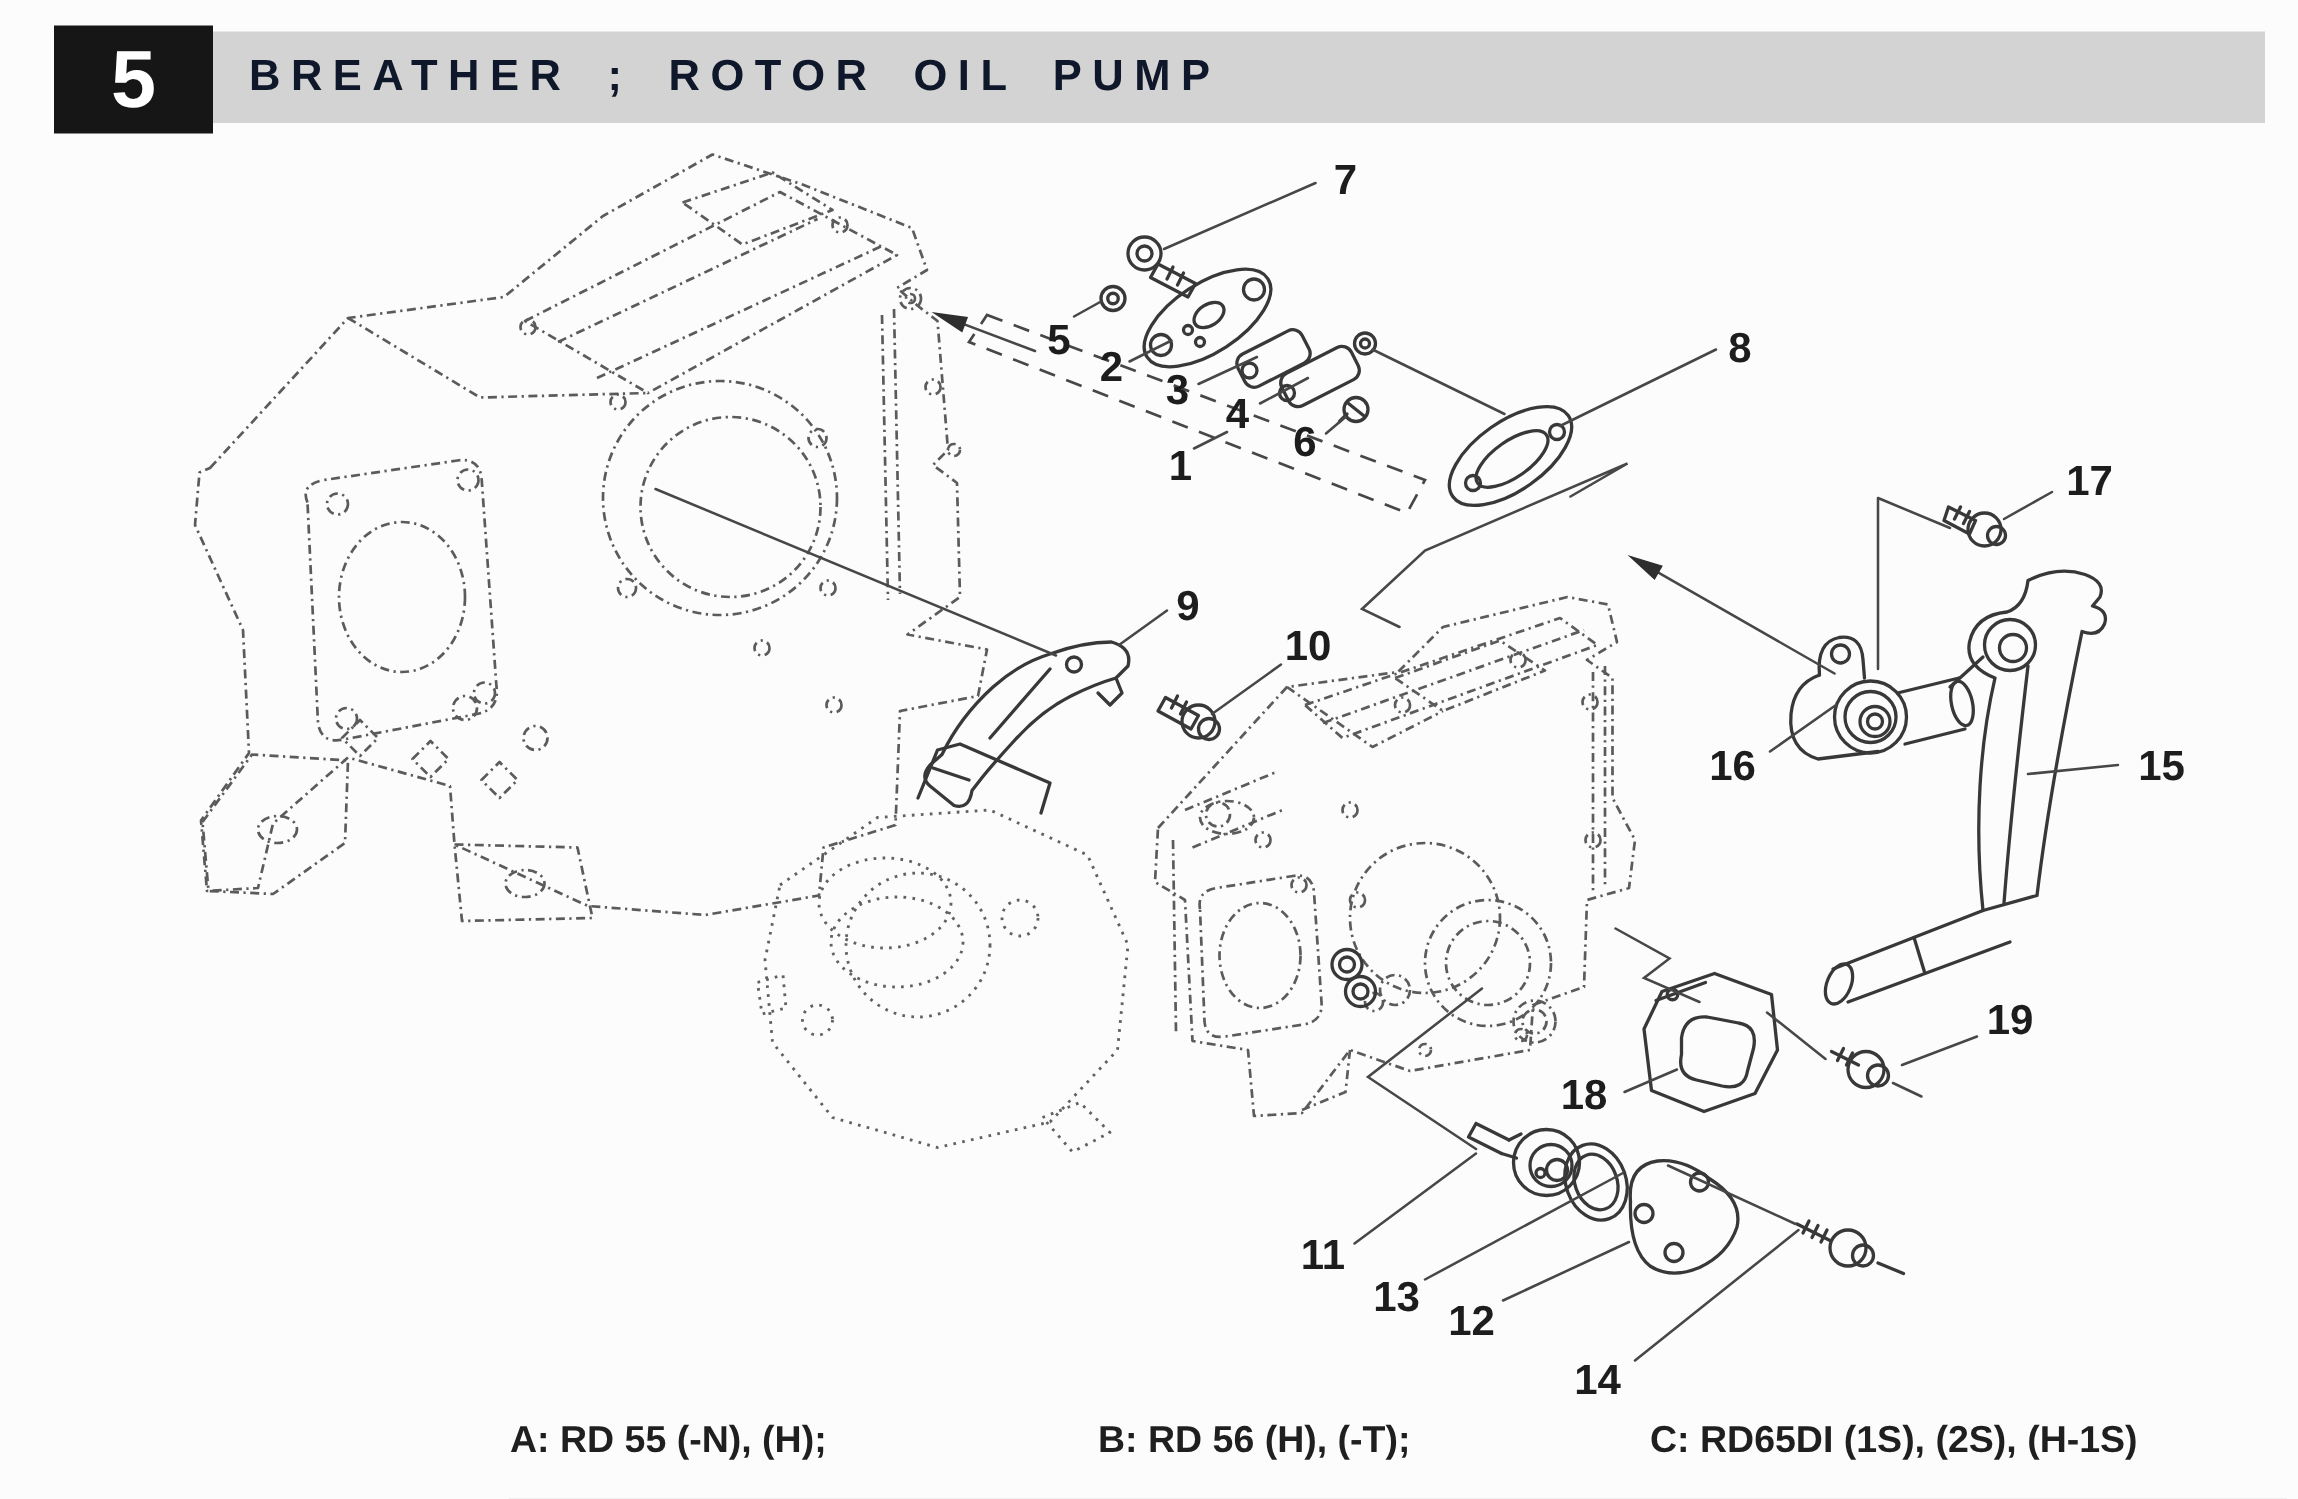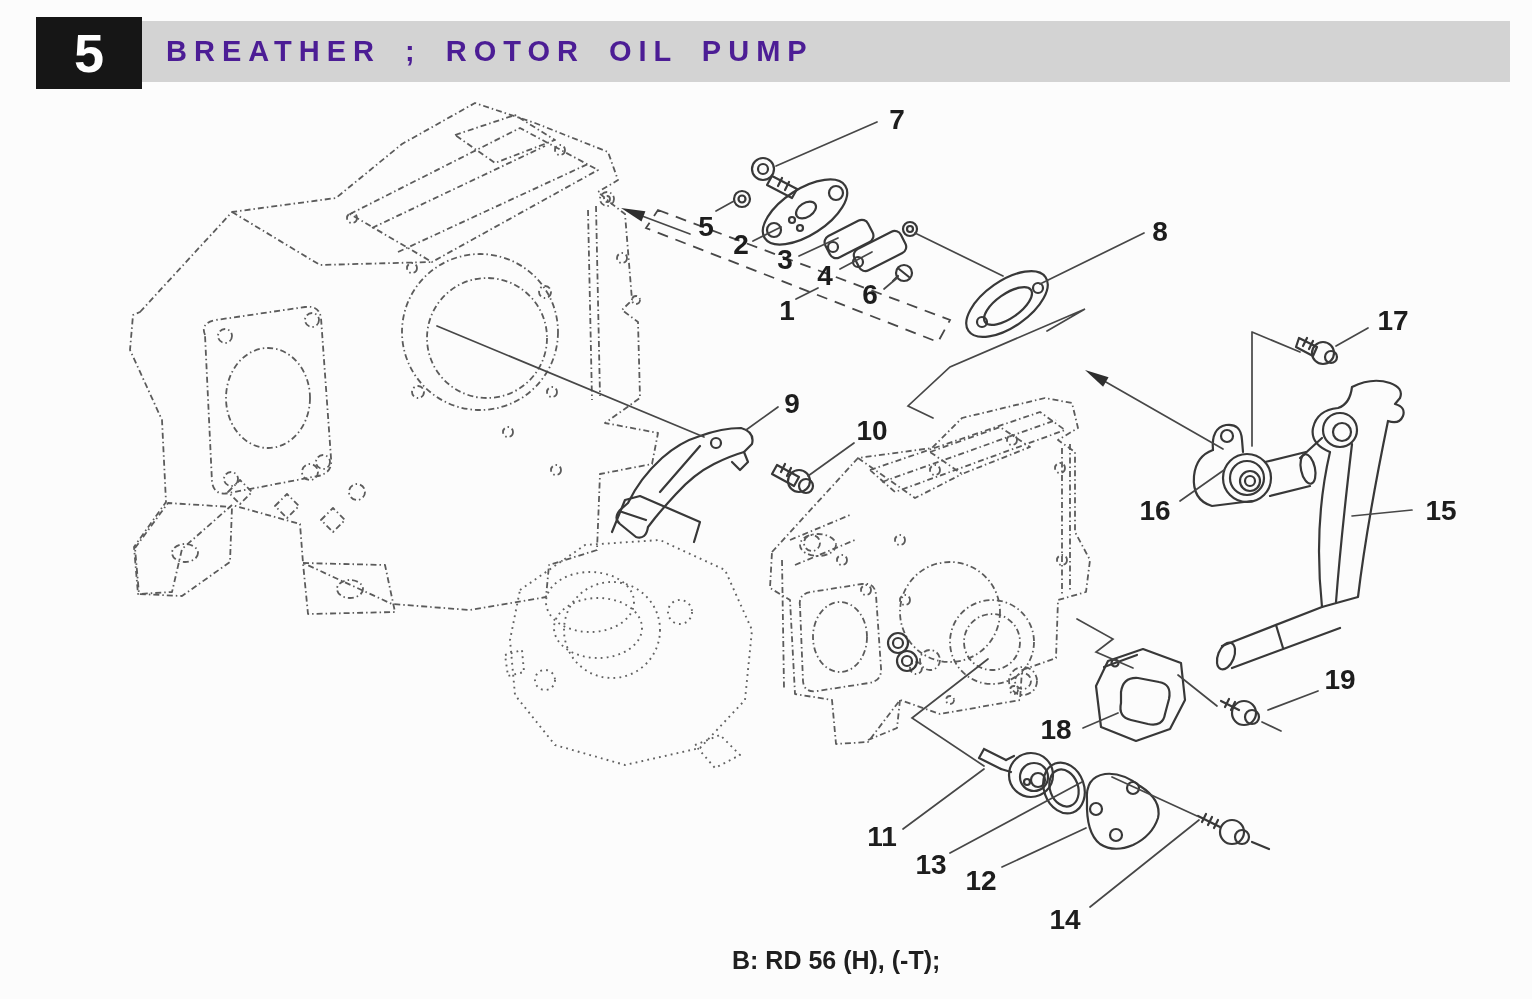--- a/index.html
+++ b/index.html
@@ -4,21 +4,21 @@
 <style>
   html,body{margin:0;padding:0;background:#e8e8e8;}
   .page{position:relative;width:1532px;height:999px;background:#fcfcfc;overflow:hidden;
         font-family:"Liberation Sans",sans-serif;}
   
   .section-badge{position:absolute;left:36px;top:17px;width:106px;height:72px;background:#161616;
         color:#fff;display:flex;align-items:center;justify-content:center;
         font-size:54px;font-weight:bold;}
   .header-bar{position:absolute;left:142px;top:21px;width:1368px;height:61px;background:#d3d3d3;}
   .header-title{position:absolute;left:24px;top:0;height:61px;line-height:61px;
-        font-size:29px;font-weight:bold;color:#4c1d95;letter-spacing:7px;word-spacing:9px;
+        font-size:29px;font-weight:bold;color:#0f172a;letter-spacing:7px;word-spacing:9px;
         white-space:nowrap;}
   
   svg.diagram{position:absolute;left:0;top:0;width:1532px;height:999px;}
   .ph{fill:none;stroke:#5b5b5b;stroke-width:1.8;stroke-dasharray:6 3 1.5 3;stroke-linejoin:round;}
   .dot{fill:none;stroke:#616161;stroke-width:1.9;stroke-dasharray:1.8 4.2;stroke-linejoin:round;}
   .sol{fill:none;stroke:#383838;stroke-width:2.2;stroke-linejoin:round;stroke-linecap:round;}
   .thin{fill:none;stroke:#474747;stroke-width:1.7;stroke-linecap:round;}
   .dsh{fill:none;stroke:#474747;stroke-width:1.8;stroke-dasharray:11 8;}
   .leader{stroke:#474747;stroke-width:1.7;stroke-linecap:round;}
   .callout{font-family:"Liberation Sans",sans-serif;font-weight:700;font-size:28px;
@@ -278,15 +278,17 @@
         <text x="1056" y="739" class="callout">18</text>
         <line x1="1318" y1="691" x2="1268" y2="710" class="leader"></line>
         <text x="1340" y="689" class="callout">19</text>
         <line x1="690" y1="234" x2="634.1007892389389" y2="212.93652927844076" class="leader"></line>
         <polygon points="621,208 645.3978466261399,211.31588299060098 641.519145050222,221.6093602497673" class="arrowhead"></polygon>
         <line x1="1223" y1="449" x2="1097.1499822394937" y2="376.95542461536235" class="leader"></line>
         <polygon points="1085,370 1108.5610292237386,377.15037774653433 1103.0960527402397,386.6967923632793" class="arrowhead"></polygon>
       </g>
   </svg>
 
+  <div class="model-note model-a">A: RD 55 (-N), (H);</div>
   <div class="model-note model-b">B: RD 56 (H), (-T);</div>
+  <div class="model-note model-c">C: RD65DI (1S), (2S), (H-1S)</div>
 
 </div>
 
 </body></html>

